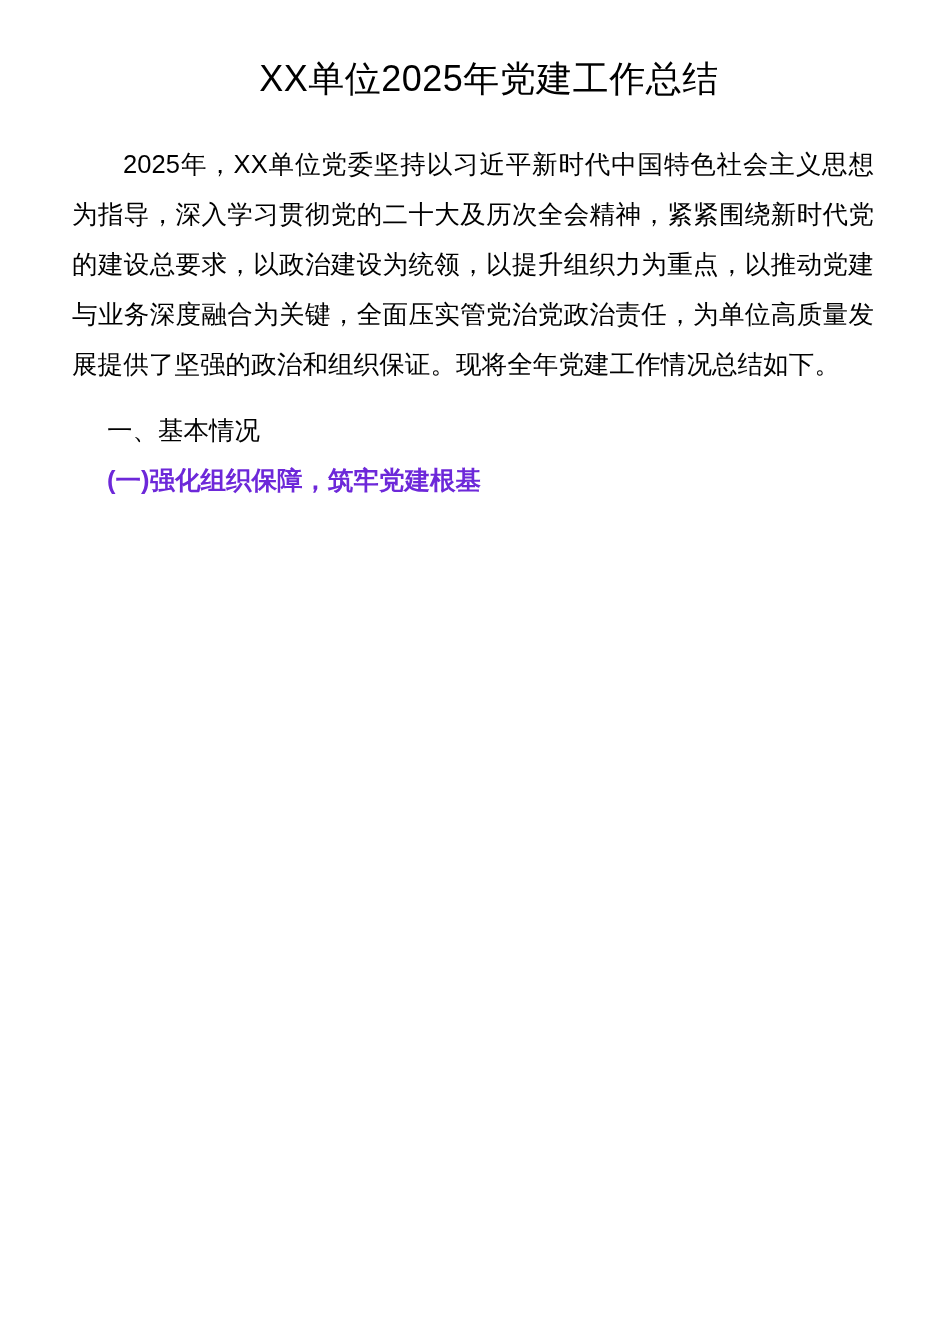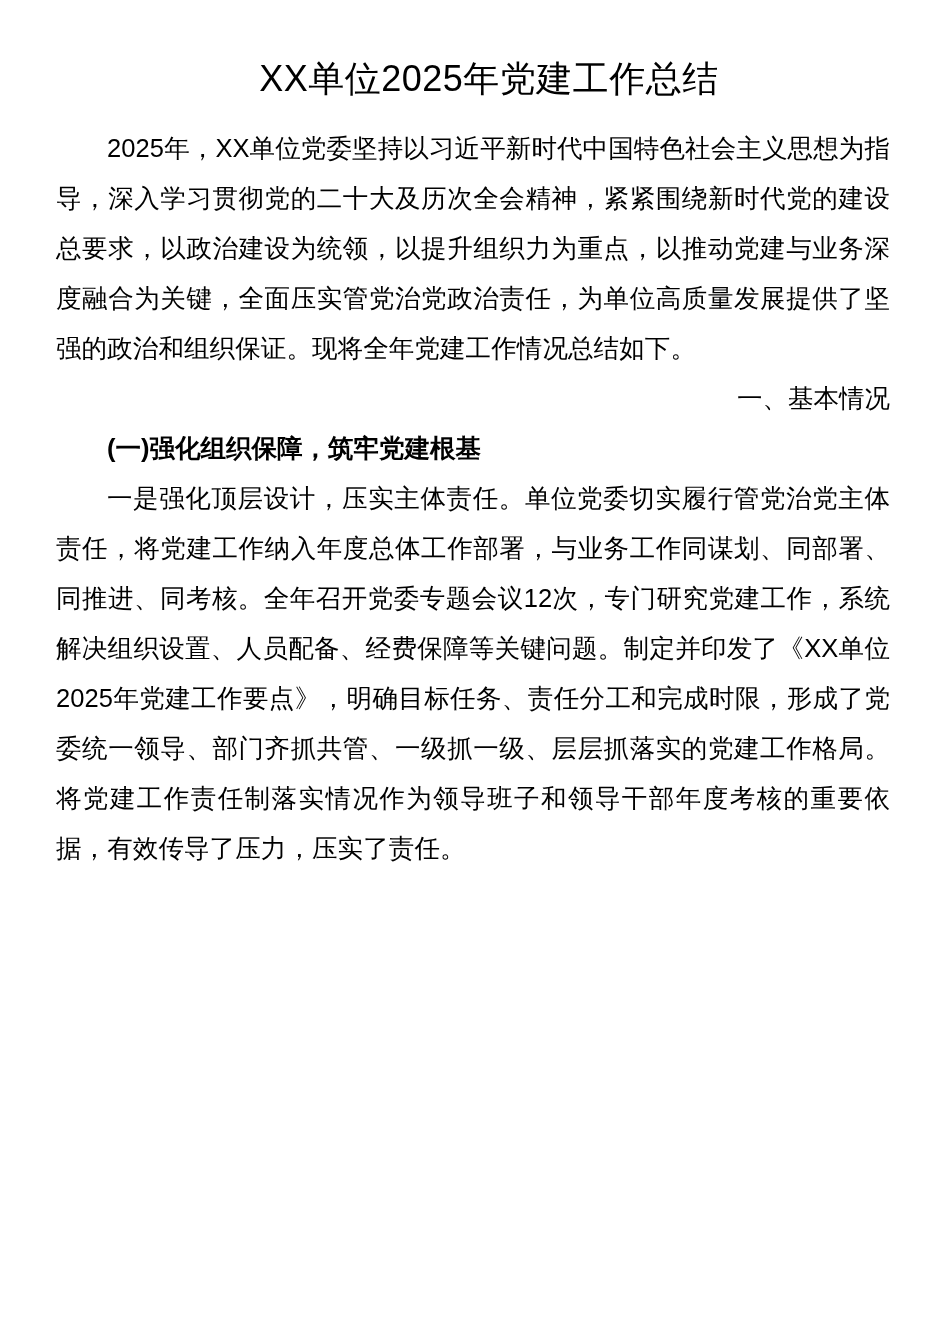--- a/index.html
+++ b/index.html
@@ -33,62 +33,60 @@
     padding-left: 56px;
     padding-right: 28px;
     color: #000000;
   }
   .body-block {
     padding-left: 56px;
     padding-right: 60px;
     padding-top: 22px;
   }
   p.para {
-    margin: 0;
+    margin: 16px;
     font-size: 25.5px;
     line-height: 50px;
     text-align: justify;
     text-justify: inter-ideograph;
     text-indent: 2em;
     letter-spacing: 0.1px;
     color: #000000;
     word-break: break-all;
   }
   p.heading-num {
     margin: 0;
     font-size: 25.5px;
     line-height: 50px;
     text-indent: 2em;
     font-weight: 400;
     color: #000000;
-    text-align: right;
   }
   p.heading-sub {
     margin: 0;
     font-size: 25.5px;
     line-height: 50px;
     text-indent: 2em;
     font-weight: bold;
-    color: #000000;
+    color: #6d28d9;
   }
 </style>
 </head>
 <body>
 
 <div class="page">
 
   <h1 class="doc-title">XX单位2025年党建工作总结</h1>
 
   <div class="body-block">
 
     <p class="para">2025年，XX单位党委坚持以习近平新时代中国特色社会主义思想为指导，深入学习贯彻党的二十大及历次全会精神，紧紧围绕新时代党的建设总要求，以政治建设为统领，以提升组织力为重点，以推动党建与业务深度融合为关键，全面压实管党治党政治责任，为单位高质量发展提供了坚强的政治和组织保证。现将全年党建工作情况总结如下。</p>
 
     <p class="heading-num">一、基本情况</p>
 
 
     <p class="heading-sub">(一)强化组织保障，筑牢党建根基</p>
 
 
-    <p class="para">一是强化顶层设计，压实主体责任。单位党委切实履行管党治党主体责任，将党建工作纳入年度总体工作部署，与业务工作同谋划、同部署、同推进、同考核。全年召开党委专题会议12次，专门研究党建工作，系统解决组织设置、人员配备、经费保障等关键问题。制定并印发了《XX单位2025年党建工作要点》，明确目标任务、责任分工和完成时限，形成了党委统一领导、部门齐抓共管、一级抓一级、层层抓落实的党建工作格局。将党建工作责任制落实情况作为领导班子和领导干部年度考核的重要依据，有效传导了压力，压实了责任。</p>
 
 
   </div>
 </div>
 
 </body></html>

